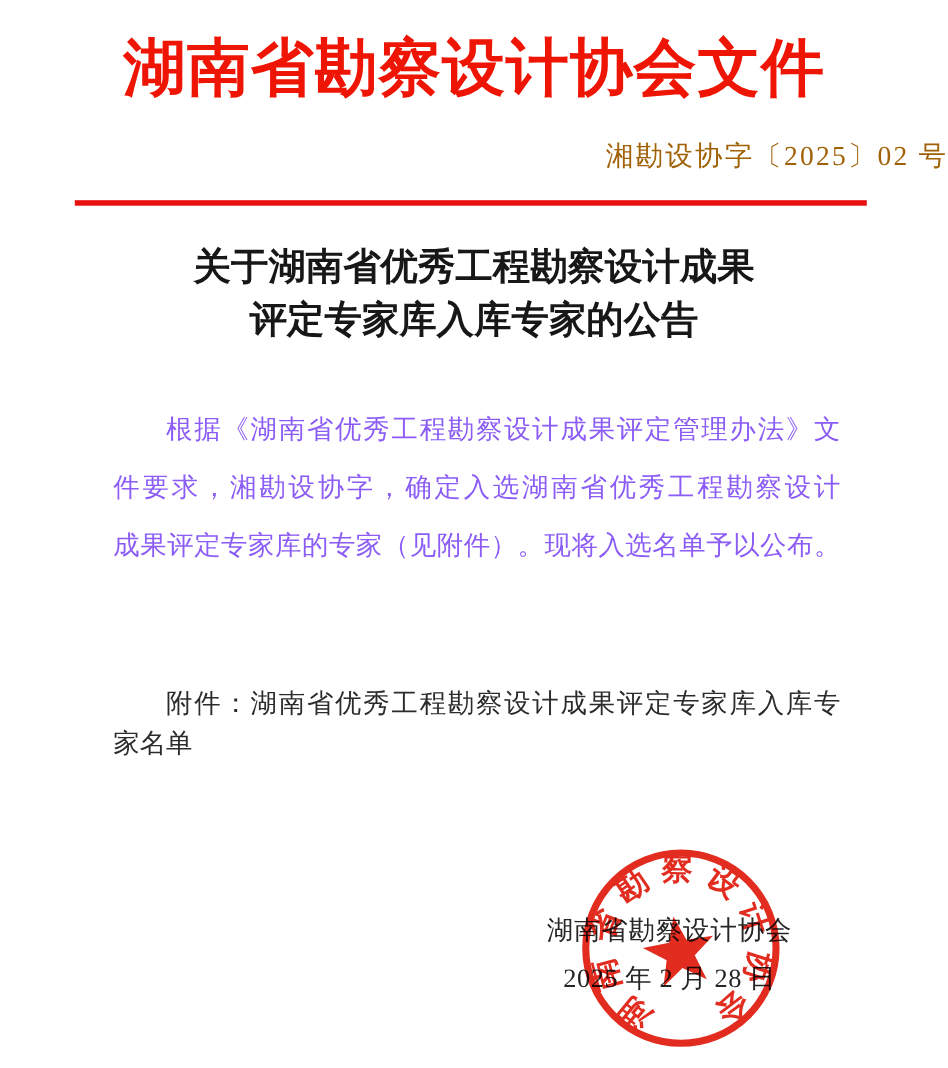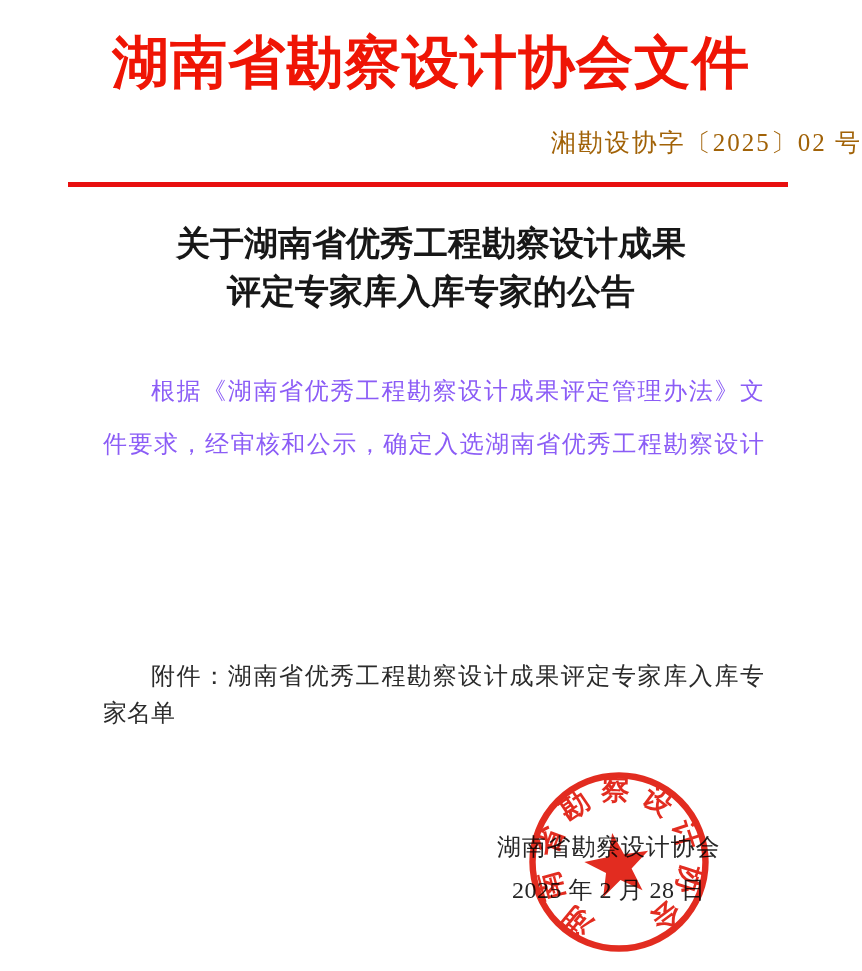--- a/index.html
+++ b/index.html
@@ -71,21 +71,20 @@
     line-height: 53px;
     white-space: nowrap;
   }
   .attach-block {
     position: absolute;
     top: 622px;
     left: 103px;
     width: 661px;
     font-size: 24px;
     color: #2b2b2b;
-    margin-top: 36px;
   }
   .attach-line {
     height: 37px;
     line-height: 37px;
     white-space: nowrap;
   }
   .justify {
     text-align: justify;
     text-align-last: justify;
     -moz-text-align-last: justify;
@@ -134,21 +133,22 @@
 
   <div class="red-line"></div>
 
   <div class="title-block">
     <div>关于湖南省优秀工程勘察设计成果</div>
     <div>评定专家库入库专家的公告</div>
   </div>
 
   <div class="body-block">
     <div class="body-line justify indent-2">根据《湖南省优秀工程勘察设计成果评定管理办法》文</div>
-    <div class="body-line justify">件要求，经审核和公示，确定入选湖南省优秀工程勘察设计</div>
+    <div class="body-line justify">件要求，湘勘设协字，确定入选湖南省优秀工程勘察设计</div>
+    <div class="body-line justify">成果评定专家库的专家（见附件）。现将入选名单予以公布。</div>
   </div>
 
   <div class="attach-block">
     <div class="attach-line justify indent-2">附件：湖南省优秀工程勘察设计成果评定专家库入库专</div>
     <div class="attach-line">家名单</div>
   </div>
 
   <div class="signature">湖南省勘察设计协会</div>
 
   <div class="date">2025 年 2 月 28 日</div>

